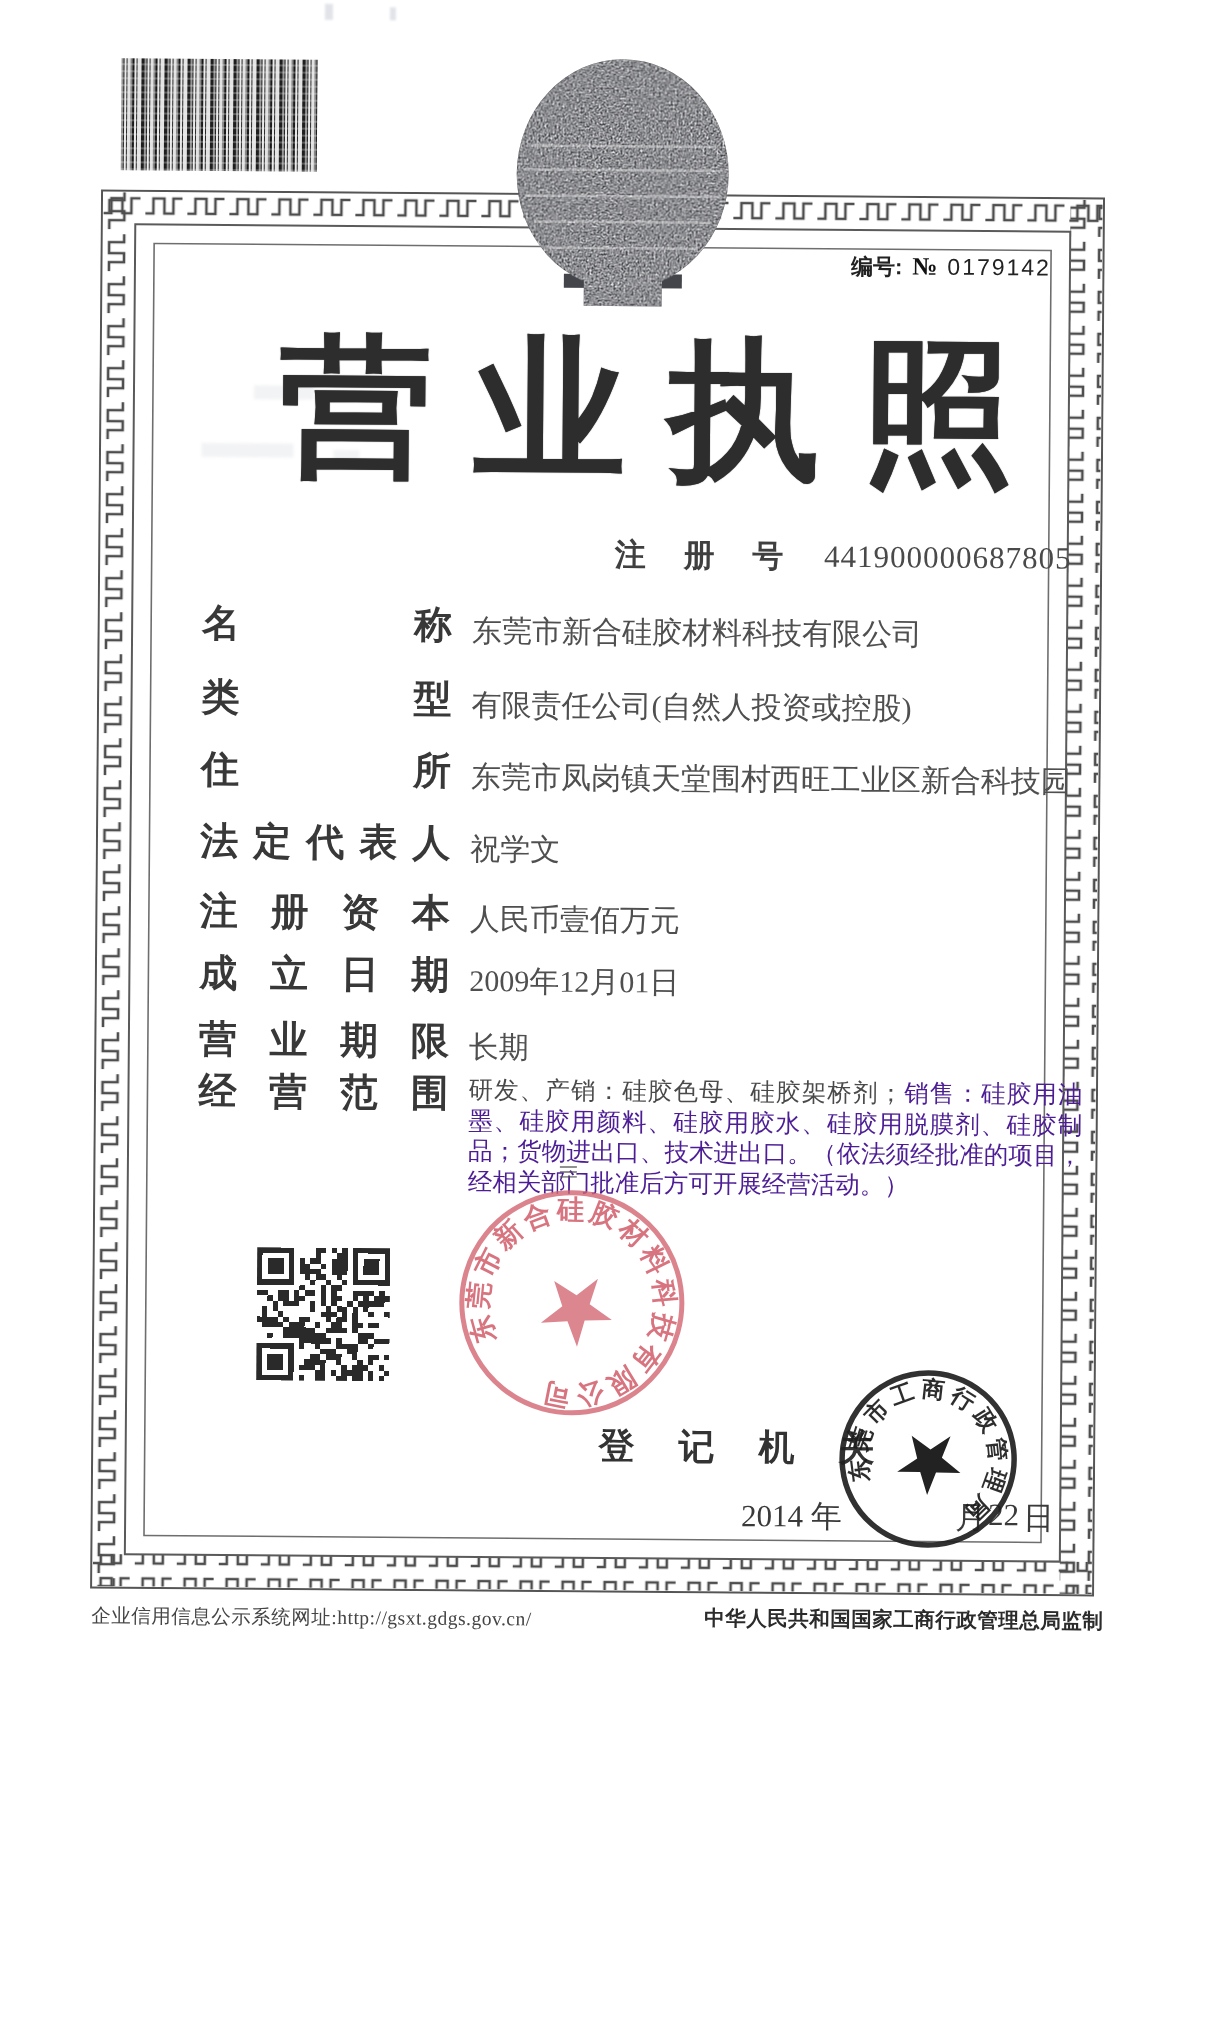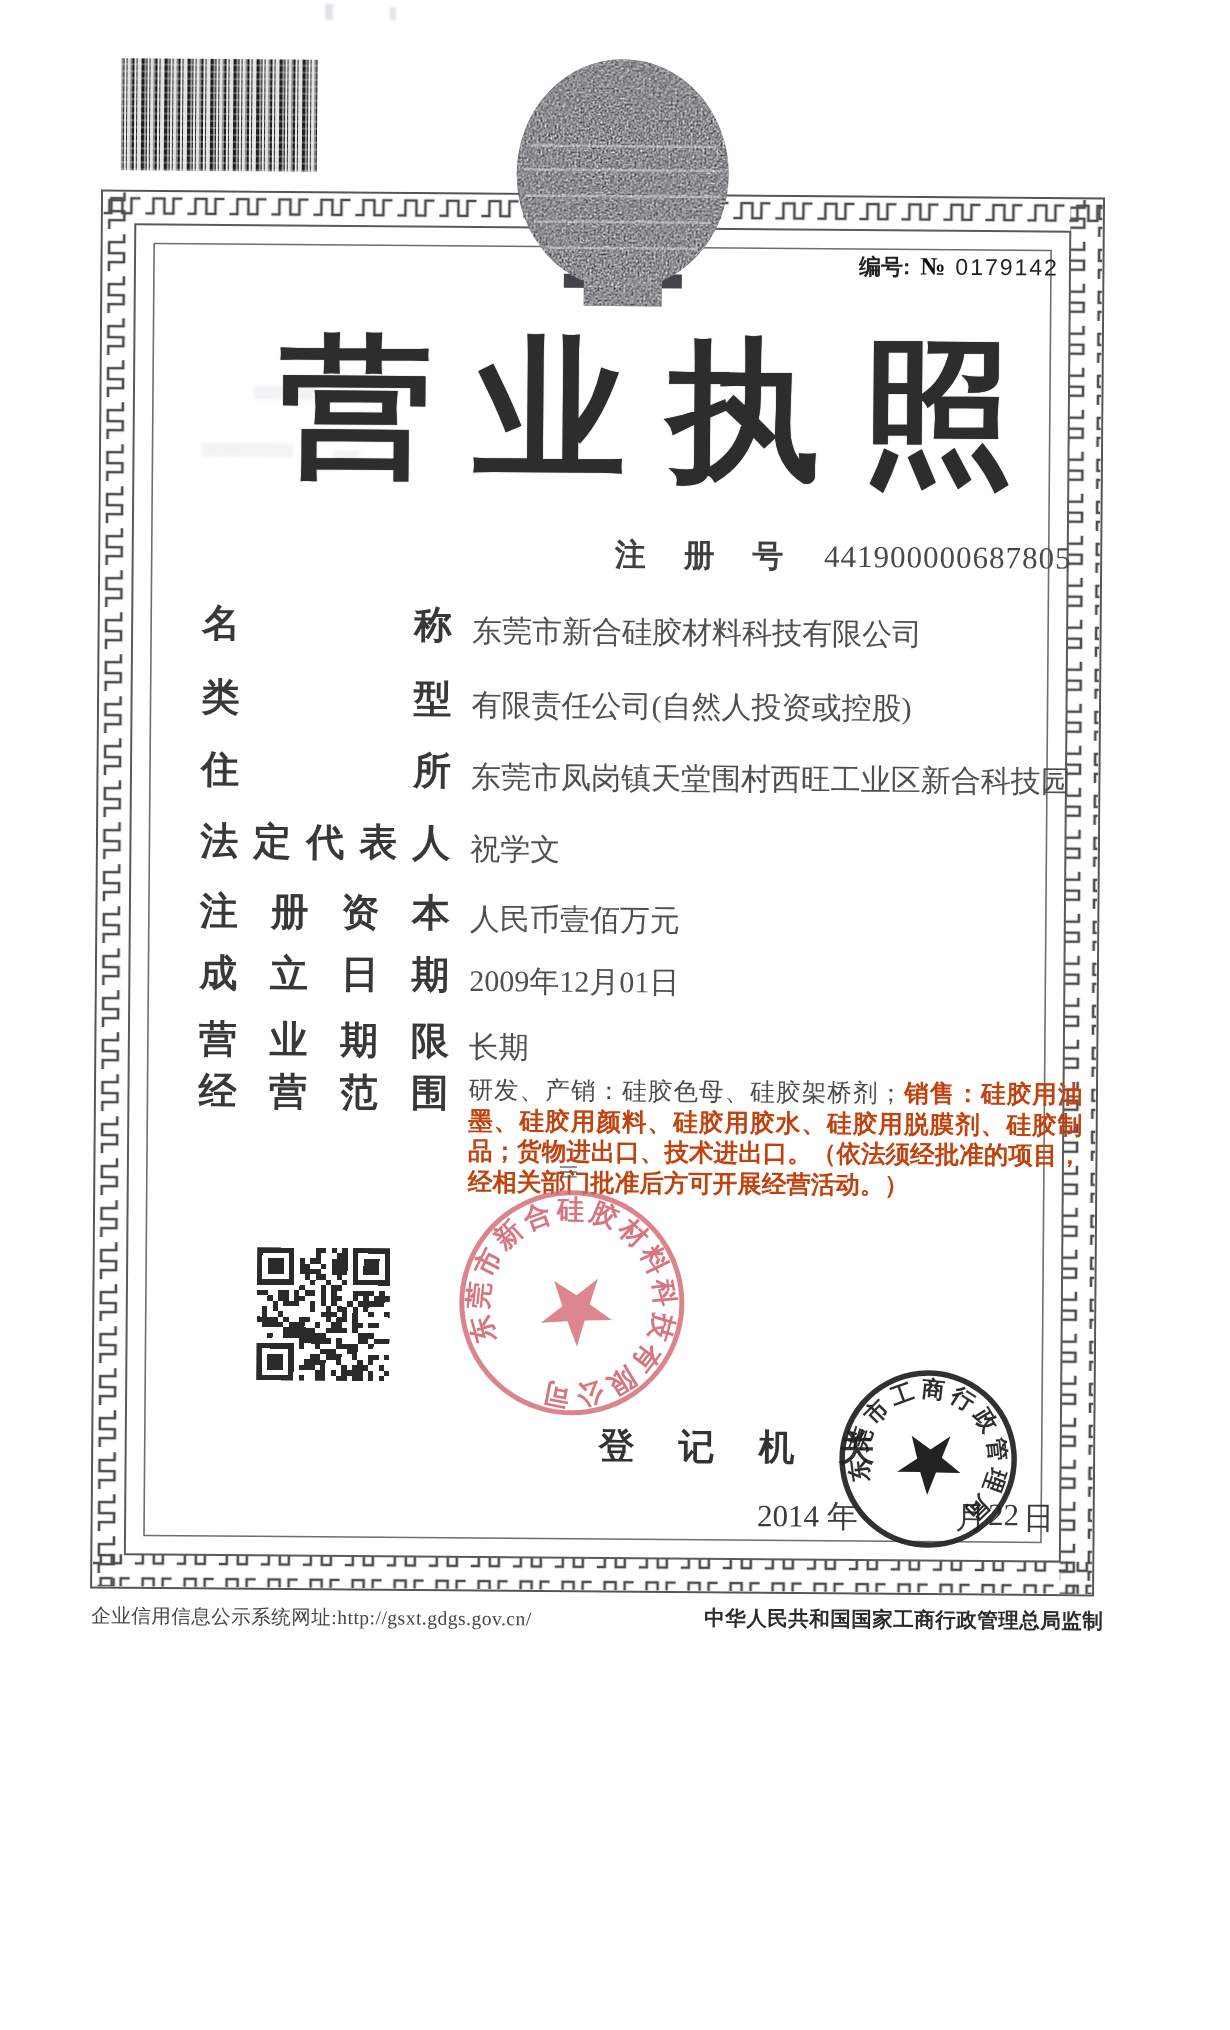--- a/index.html
+++ b/index.html
@@ -14,39 +14,39 @@
       repeating-linear-gradient(90deg, rgba(255,255,255,.55) 0 2px, transparent 2px 9px, rgba(255,255,255,.5) 9px 11px, transparent 11px 23px),
       repeating-linear-gradient(0deg, rgba(255,255,255,.28) 0 2px, transparent 2px 7px),
       repeating-linear-gradient(90deg,#191919 0 3px,#f4f4f4 3px 5px,#222 5px 6px,#e9e9e9 6px 9px,#101010 9px 13px,#f1f1f1 13px 15px,#1d1d1d 15px 16px,#ececec 16px 20px,#151515 20px 23px);
     filter:blur(.4px) contrast(.92);}
 
   
   .frame{left:95px;top:193px;}
 
   
   .serial{left:846px;top:250px;display:flex;align-items:baseline;gap:10px;white-space:nowrap;}
-  .serial .lab{font-family:Liberation Sans, sans-serif;font-weight:700;font-size:22px;color:#222;margin-left:8px;}
+  .serial .lab{font-family:Liberation Sans, sans-serif;font-weight:700;font-size:22px;color:#222;}
   .serial .nomark{font-weight:800;font-size:25px;color:#111;}
   .serial .num{font-family:Liberation Sans, sans-serif;font-size:23px;color:#222;letter-spacing:2px;}
 
   .title{left:276px;top:318px;font-family:"Liberation Sans",sans-serif;
     font-weight:900;font-size:152px;line-height:1.2;color:#2d2d2d;
     letter-spacing:42px;white-space:nowrap;text-shadow:0 0 1px #444;}
 
   .regrow{left:612px;top:534px;display:flex;align-items:baseline;gap:26px;white-space:nowrap;}
   .regrow .lab{font-size:31px;color:#3f3f3f;letter-spacing:15px;font-weight:600;}
   .regrow .num{font-size:31px;color:#4a4a4a;letter-spacing:1px;}
 
   .row{position:absolute;left:200px;display:flex;align-items:flex-start;}
   .row .flabel{display:block;width:250px;font-family:"Liberation Sans",sans-serif;
     font-weight:700;font-size:38px;color:#383838;text-align:justify;text-align-last:justify;line-height:1.1;}
   .row .fvalue{margin-left:20px;padding-top:6px;font-size:30px;color:#4f4f4f;white-space:nowrap;}
   .row .fscope{margin-left:20px;padding-top:2px;width:614px;font-size:24.5px;line-height:30.5px;
     color:#4a4a4a;text-align:justify;white-space:normal;}
-  .fscope .bold{font-weight:700;color:#c2410c;}
+  .fscope .bold{font-weight:400;color:#4c1d95;}
 
   
   .qr{left:260px;top:1250px;width:133px;height:133px;}
   .qr svg{width:100%;height:100%;shape-rendering:crispEdges;}
 
   .registrar{left:603px;top:1422px;font-family:"Liberation Sans",sans-serif;
     font-weight:700;font-size:36px;letter-spacing:17px;color:#333;white-space:nowrap;}
 
   .date-part{top:1494px;font-size:31px;color:#3a3a3a;white-space:nowrap;}
 
@@ -399,21 +399,21 @@
     </defs>
     <circle cx="120" cy="120" r="110" fill="none" stroke="#d26570" stroke-width="5" opacity=".8"></circle>
     <text font-size="27" font-weight="700" fill="#cf5663" opacity=".82" letter-spacing="4" font-family="Liberation Sans, sans-serif">
       <textPath href="#redArc" startOffset="1%">东莞市新合硅胶材料科技有限公司</textPath>
     </text>
     <polygon points="120,92 129,117 156,117 134,132 142,158 120,142 98,158 106,132 84,117 111,117" fill="#d26570" opacity=".78" transform="rotate(-8 120 125)"></polygon>
   </svg>
 
   <div class="abs registrar">登 记 机 关</div>
 
-  <span class="abs date-part" style="left:762px;">2014 年</span>
+  <span class="abs date-part" style="left:746px;">2014 年</span>
   <span class="abs date-part" style="left:960px;">月</span>
   <span class="abs date-part" style="left:993px;">22</span>
   <span class="abs date-part" style="left:1028px;">日</span>
 
   <svg class="abs stamp black" width="185" height="185" viewBox="0 0 185 185">
     <defs>
       <path id="blkArc" d="M30.5 92.5 a62 62 0 1 1 124 0 a62 62 0 1 1 -124 0"></path>
     </defs>
     <circle cx="92.5" cy="92.5" r="86" fill="none" stroke="#1f1f1f" stroke-width="5.5" opacity=".92"></circle>
     <text font-size="23" font-weight="700" fill="#1c1c1c" opacity=".92" letter-spacing="5" font-family="Liberation Sans, sans-serif">

